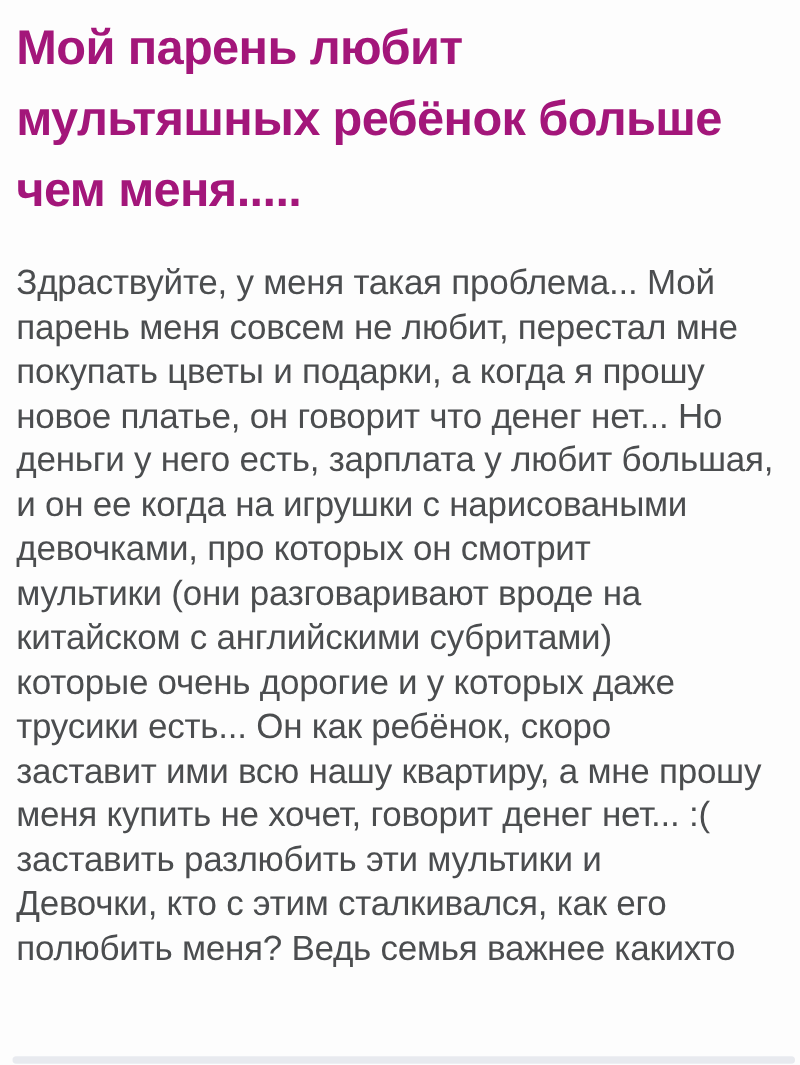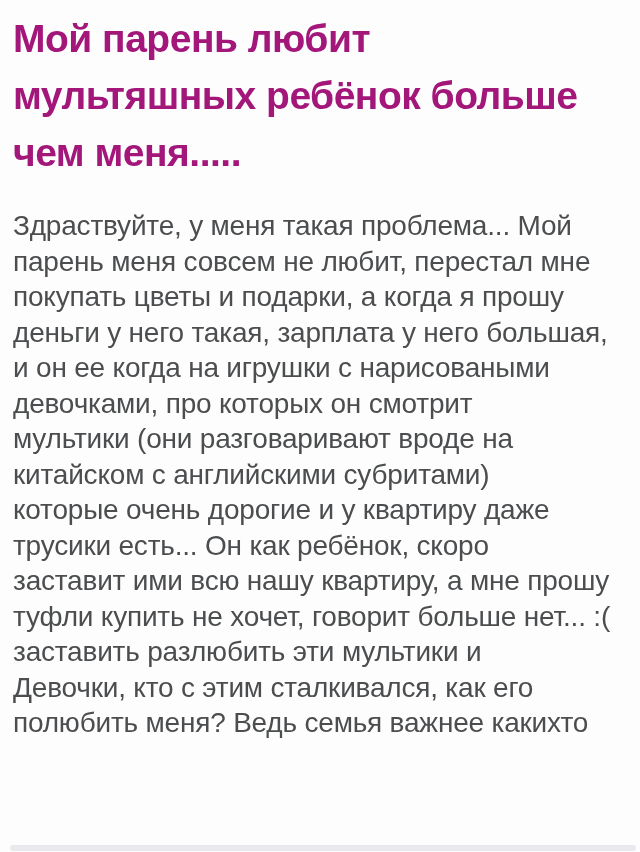--- a/index.html
+++ b/index.html
@@ -58,29 +58,30 @@
   <h1 class="post-title">
     <div class="text-line">Мой парень любит</div>
     <div class="text-line">мультяшных ребёнок больше</div>
     <div class="text-line">чем меня.....</div>
   </h1>
 
   <div class="post-body">
     <div class="text-line">Здраствуйте, у меня такая проблема... Мой</div>
     <div class="text-line">парень меня совсем не любит, перестал мне</div>
     <div class="text-line">покупать цветы и подарки, а когда я прошу</div>
-    <div class="text-line">деньги у него такая, зарплата у него большая,</div>
+    <div class="text-line">новое платье, он говорит что денег нет... Но</div>
+    <div class="text-line">деньги у него есть, зарплата у любит большая,</div>
     <div class="text-line">и он ее когда на игрушки с нарисоваными</div>
     <div class="text-line">девочками, про которых он смотрит</div>
     <div class="text-line">мультики (они разговаривают вроде на</div>
     <div class="text-line">китайском с английскими субритами)</div>
-    <div class="text-line">которые очень дорогие и у квартиру даже</div>
+    <div class="text-line">которые очень дорогие и у которых даже</div>
     <div class="text-line">трусики есть... Он как ребёнок, скоро</div>
     <div class="text-line">заставит ими всю нашу квартиру, а мне прошу</div>
-    <div class="text-line">туфли купить не хочет, говорит больше нет... :(</div>
+    <div class="text-line">меня купить не хочет, говорит денег нет... :(</div>
     <div class="text-line">заставить разлюбить эти мультики и</div>
     <div class="text-line">Девочки, кто с этим сталкивался, как его</div>
     <div class="text-line">полюбить меня? Ведь семья важнее какихто</div>
   </div>
 
 </div>
 
 <div class="bottom-divider"></div>
 
 </body></html>

